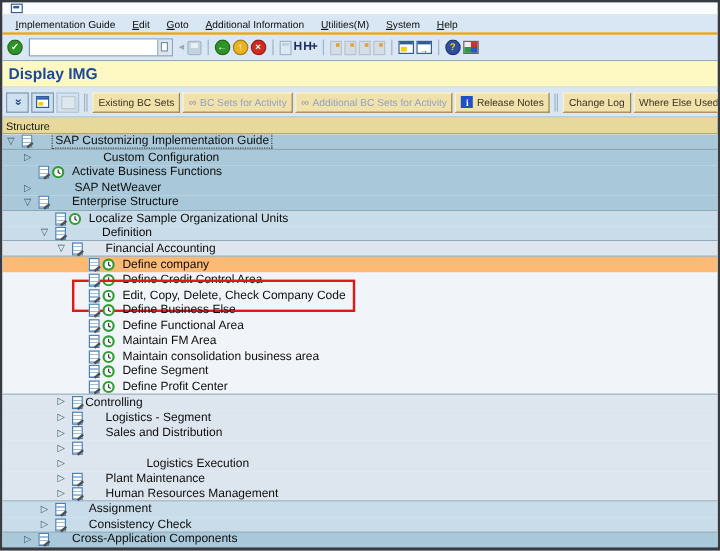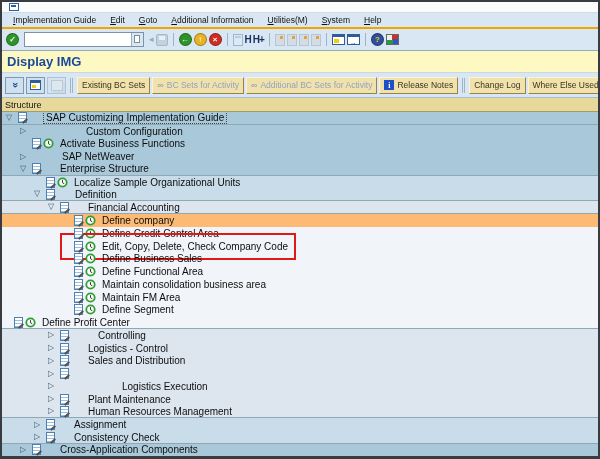--- a/index.html
+++ b/index.html
@@ -213,21 +213,21 @@
               <path d="M5.5 3.2 L5.5 5.7 L7.3 6.8" stroke="#333" stroke-width="1" fill="none"></path>
             </svg>
           </span>
           <span class="tlabel" style="margin-left: 4px;">Localize Sample Organizational Units</span>
         </span>
       </div>
       <div class="trow band-end" style="background: rgb(201, 220, 234); padding-left: 32px;">
         <span class="trow-inner">
           <span class="expander">▽</span>
           <span class="doc-icon"></span>
-          <span class="tlabel" style="margin-left: 18px; text-align: center;">Definition</span>
+          <span class="tlabel" style="margin-left: 28px; text-align: center;">Definition</span>
         </span>
       </div>
       <div class="trow band-end" style="background: rgb(221, 230, 239); padding-left: 46px;">
         <span class="trow-inner">
           <span class="expander">▽</span>
           <span class="doc-icon"></span>
           <span class="tlabel" style="margin-left: 17px;">Financial Accounting</span>
         </span>
       </div>
       <div class="trow" style="background: #fdba74; padding-left: 60px;">
@@ -272,21 +272,21 @@
       <div class="trow" style="background: rgb(241, 244, 248); padding-left: 60px;">
         <span class="trow-inner">
           <span class="expander"></span>
           <span class="doc-icon"></span>
           <span class="act-icon">
             <svg width="11" height="11" viewBox="0 0 11 11">
               <circle cx="5.5" cy="5.5" r="4.2" fill="#fdfdfd" stroke="#2f9e33" stroke-width="1.8"></circle>
               <path d="M5.5 3.2 L5.5 5.7 L7.3 6.8" stroke="#333" stroke-width="1" fill="none"></path>
             </svg>
           </span>
-          <span class="tlabel" style="margin-left: 4px;">Define Business Sales</span>
+          <span class="tlabel" style="margin-left: 4px;">Define Business Else</span>
         </span>
       </div>
       <div class="trow" style="background: rgb(241, 244, 248); padding-left: 60px;">
         <span class="trow-inner">
           <span class="expander"></span>
           <span class="doc-icon"></span>
           <span class="act-icon">
             <svg width="11" height="11" viewBox="0 0 11 11">
               <circle cx="5.5" cy="5.5" r="4.2" fill="#fdfdfd" stroke="#2f9e33" stroke-width="1.8"></circle>
               <path d="M5.5 3.2 L5.5 5.7 L7.3 6.8" stroke="#333" stroke-width="1" fill="none"></path>
@@ -298,74 +298,74 @@
       <div class="trow" style="background: rgb(241, 244, 248); padding-left: 60px;">
         <span class="trow-inner">
           <span class="expander"></span>
           <span class="doc-icon"></span>
           <span class="act-icon">
             <svg width="11" height="11" viewBox="0 0 11 11">
               <circle cx="5.5" cy="5.5" r="4.2" fill="#fdfdfd" stroke="#2f9e33" stroke-width="1.8"></circle>
               <path d="M5.5 3.2 L5.5 5.7 L7.3 6.8" stroke="#333" stroke-width="1" fill="none"></path>
             </svg>
           </span>
+          <span class="tlabel" style="margin-left: 4px;">Maintain FM Area</span>
+        </span>
+      </div>
+      <div class="trow" style="background: rgb(241, 244, 248); padding-left: 60px;">
+        <span class="trow-inner">
+          <span class="expander"></span>
+          <span class="doc-icon"></span>
+          <span class="act-icon">
+            <svg width="11" height="11" viewBox="0 0 11 11">
+              <circle cx="5.5" cy="5.5" r="4.2" fill="#fdfdfd" stroke="#2f9e33" stroke-width="1.8"></circle>
+              <path d="M5.5 3.2 L5.5 5.7 L7.3 6.8" stroke="#333" stroke-width="1" fill="none"></path>
+            </svg>
+          </span>
           <span class="tlabel" style="margin-left: 4px;">Maintain consolidation business area</span>
         </span>
       </div>
       <div class="trow" style="background: rgb(241, 244, 248); padding-left: 60px;">
         <span class="trow-inner">
           <span class="expander"></span>
           <span class="doc-icon"></span>
           <span class="act-icon">
             <svg width="11" height="11" viewBox="0 0 11 11">
               <circle cx="5.5" cy="5.5" r="4.2" fill="#fdfdfd" stroke="#2f9e33" stroke-width="1.8"></circle>
               <path d="M5.5 3.2 L5.5 5.7 L7.3 6.8" stroke="#333" stroke-width="1" fill="none"></path>
             </svg>
           </span>
-          <span class="tlabel" style="margin-left: 4px;">Maintain FM Area</span>
-        </span>
-      </div>
-      <div class="trow" style="background: rgb(241, 244, 248); padding-left: 60px;">
-        <span class="trow-inner">
-          <span class="expander"></span>
-          <span class="doc-icon"></span>
-          <span class="act-icon">
-            <svg width="11" height="11" viewBox="0 0 11 11">
-              <circle cx="5.5" cy="5.5" r="4.2" fill="#fdfdfd" stroke="#2f9e33" stroke-width="1.8"></circle>
-              <path d="M5.5 3.2 L5.5 5.7 L7.3 6.8" stroke="#333" stroke-width="1" fill="none"></path>
-            </svg>
-          </span>
           <span class="tlabel" style="margin-left: 4px;">Define Segment</span>
         </span>
       </div>
-      <div class="trow band-end" style="background: rgb(241, 244, 248);  text-align: right;">
+      <div class="trow band-end" style="background: rgb(241, 244, 248); padding-left: 60px; text-align: right;">
         <span class="trow-inner">
           <span class="expander"></span>
           <span class="doc-icon"></span>
           <span class="act-icon">
             <svg width="11" height="11" viewBox="0 0 11 11">
               <circle cx="5.5" cy="5.5" r="4.2" fill="#fdfdfd" stroke="#2f9e33" stroke-width="1.8"></circle>
               <path d="M5.5 3.2 L5.5 5.7 L7.3 6.8" stroke="#333" stroke-width="1" fill="none"></path>
             </svg>
           </span>
           <span class="tlabel" style="margin-left: 4px;">Define Profit Center</span>
         </span>
       </div>
       <div class="trow" style="background: rgb(221, 230, 239); padding-left: 46px;">
         <span class="trow-inner">
           <span class="expander">▷</span>
           <span class="doc-icon"></span>
-          <span class="tlabel" style="margin-left: 27px;">Controlling</span>
-        </span>
-      </div>
-      <div class="trow" style="background: rgb(221, 230, 239); padding-left: 46px;">
-        <span class="trow-inner">
-          <span class="expander">▷</span>
-          <span class="doc-icon"></span>
-          <span class="tlabel" style="margin-left: 17px;">Logistics - Control</span>
+          <span class="tlabel" style="margin-left: 0;">Controlling</span>
+        </span>
+      </div>
+      <div class="trow" style="background: rgb(221, 230, 239); padding-left: 46px;">
+        <span class="trow-inner">
+          <span class="expander">▷</span>
+          <span class="doc-icon"></span>
+          <span class="tlabel" style="margin-left: 17px;">Logistics - Segment</span>
         </span>
       </div>
       <div class="trow" style="background: rgb(221, 230, 239); padding-left: 46px;">
         <span class="trow-inner">
           <span class="expander">▷</span>
           <span class="doc-icon"></span>
           <span class="tlabel" style="margin-left: 17px;">Sales and Distribution</span>
         </span>
       </div>
       <div class="trow" style="background: rgb(221, 230, 239); padding-left: 46px;">

